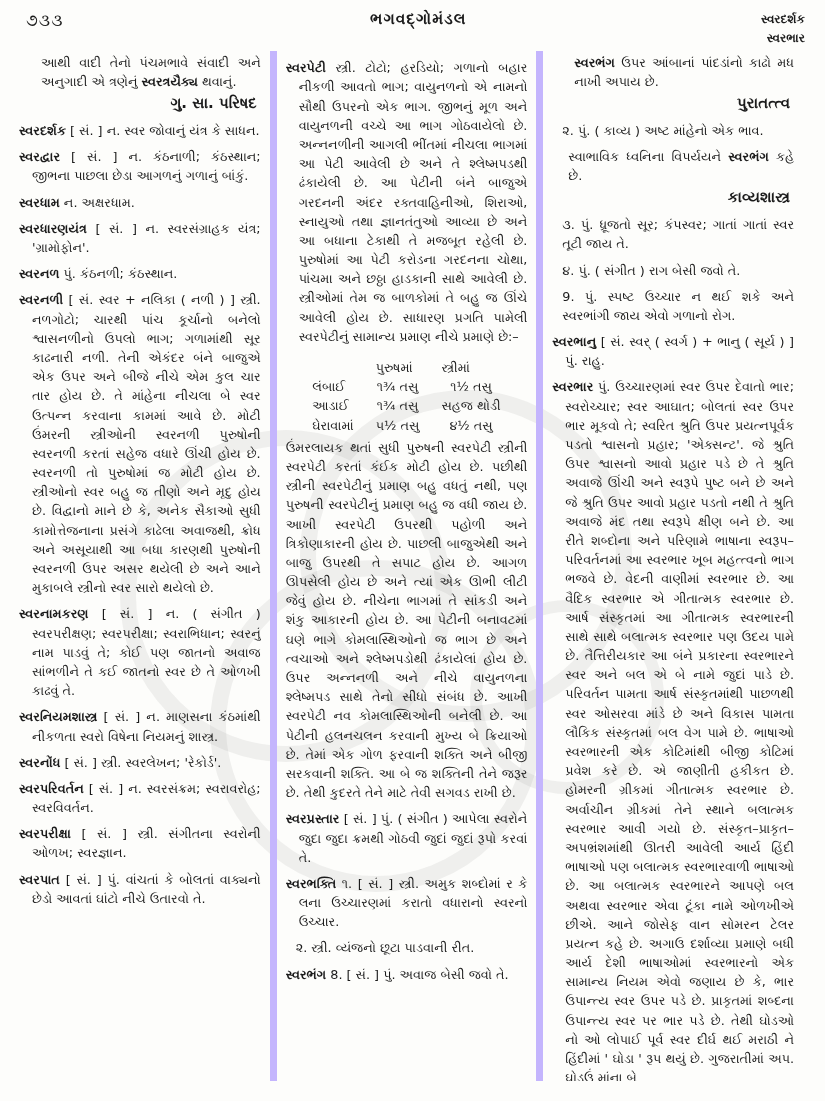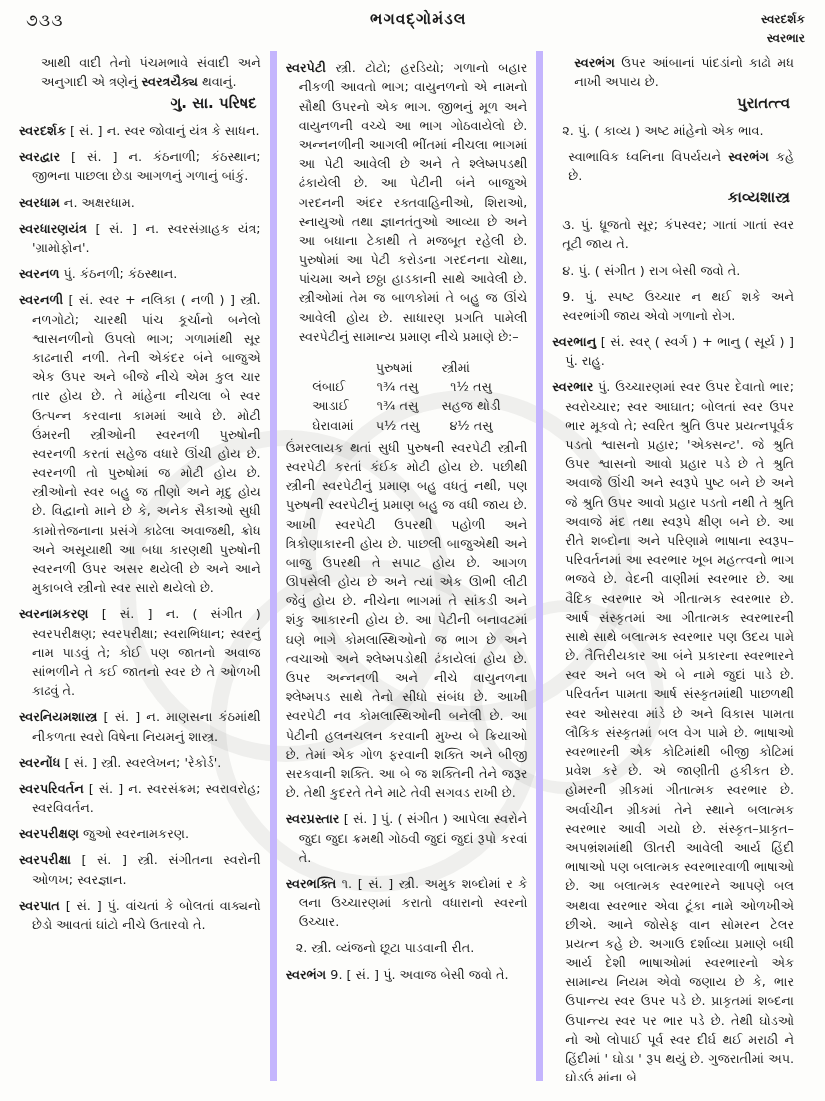--- a/index.html
+++ b/index.html
@@ -82,21 +82,20 @@
       <p class="entry"><b class="hw">સ્વરદર્શક</b><span> [ સં. ] ન. સ્વર જોવાનું યંત્ર કે સાધન.</span></p>
       <p class="entry"><b class="hw">સ્વરદ્વાર</b><span> [ સં. ] ન. કંઠનાળી; કંઠસ્થાન; જીભના પાછલા છેડા આગળનું ગળાનું બાંકું.</span></p>
       <p class="entry"><b class="hw">સ્વરધામ</b><span> ન. અક્ષરધામ.</span></p>
       <p class="entry"><b class="hw">સ્વરધારણયંત્ર</b><span> [ સં. ] ન. સ્વરસંગ્રાહક યંત્ર; 'ગ્રામોફોન'.</span></p>
       <p class="entry"><b class="hw">સ્વરનળ</b><span> પું. કંઠનળી; કંઠસ્થાન.</span></p>
       <p class="entry"><b class="hw">સ્વરનળી</b><span> [ સં. સ્વર + નલિકા ( નળી ) ] સ્ત્રી. નળગોટો; ચારથી પાંચ કૂર્ચાનો બનેલો શ્વાસનળીનો ઉપલો ભાગ; ગળામાંથી સૂર કાઢનારી નળી. તેની એકંદર બંને બાજુએ એક ઉપર અને બીજે નીચે એમ કુલ ચાર તાર હોય છે. તે માંહેના નીચલા બે સ્વર ઉત્પન્ન કરવાના કામમાં આવે છે. મોટી ઉંમરની સ્ત્રીઓની સ્વરનળી પુરુષોની સ્વરનળી કરતાં સહેજ વધારે ઊંચી હોય છે. સ્વરનળી તો પુરુષોમાં જ મોટી હોય છે. સ્ત્રીઓનો સ્વર બહુ જ તીણો અને મૃદુ હોય છે. વિદ્વાનો માને છે કે, અનેક સૈકાઓ સુધી કામોત્તેજનાના પ્રસંગે કાઢેલા અવાજથી, ક્રોધ અને અસૂયાથી આ બધા કારણથી પુરુષોની સ્વરનળી ઉપર અસર થયેલી છે અને આને મુકાબલે સ્ત્રીનો સ્વર સારો થયેલો છે.</span></p>
       <p class="entry"><b class="hw">સ્વરનામકરણ</b><span> [ સં. ] ન. ( સંગીત ) સ્વરપરીક્ષણ; સ્વરપરીક્ષા; સ્વરાભિધાન; સ્વરનું નામ પાડવું તે; કોઈ પણ જાતનો અવાજ સાંભળીને તે કઈ જાતનો સ્વર છે તે ઓળખી કાઢવું તે.</span></p>
       <p class="entry"><b class="hw">સ્વરનિયમશાસ્ત્ર</b><span> [ સં. ] ન. માણસના કંઠમાંથી નીકળતા સ્વરો વિષેના નિયમનું શાસ્ત્ર.</span></p>
       <p class="entry"><b class="hw">સ્વરનોંધ</b><span> [ સં. ] સ્ત્રી. સ્વરલેખન; 'રેકોર્ડ'.</span></p>
       <p class="entry"><b class="hw">સ્વરપરિવર્તન</b><span> [ સં. ] ન. સ્વરસંક્રમ; સ્વરાવરોહ; સ્વરવિવર્તન.</span></p>
-      <p class="entry"><b class="hw">સ્વરપરીક્ષણ</b><span> જુઓ સ્વરનામકરણ.</span></p>
       <p class="entry"><b class="hw">સ્વરપરીક્ષા</b><span> [ સં. ] સ્ત્રી. સંગીતના સ્વરોની ઓળખ; સ્વરજ્ઞાન.</span></p>
       <p class="entry"><b class="hw">સ્વરપાત</b><span> [ સં. ] પું. વાંચતાં કે બોલતાં વાક્યનો છેડો આવતાં ઘાંટો નીચે ઉતારવો તે.</span></p>
     </div>
 
     <div class="col">
       <p class="entry"><b class="hw">સ્વરપેટી</b><span> સ્ત્રી. ટોટો; હરડિયો; ગળાનો બહાર નીકળી આવતો ભાગ; વાયુનળનો એ નામનો સૌથી ઉપરનો એક ભાગ. જીભનું મૂળ અને વાયુનળની વચ્ચે આ ભાગ ગોઠવાયેલો છે. અન્નનળીની આગલી ભીંતમાં નીચલા ભાગમાં આ પેટી આવેલી છે અને તે શ્લેષ્મપડથી ઢંકાયેલી છે. આ પેટીની બંને બાજુએ ગરદનની અંદર રક્તવાહિનીઓ, શિરાઓ, સ્નાયુઓ તથા જ્ઞાનતંતુઓ આવ્યા છે અને આ બધાના ટેકાથી તે મજબૂત રહેલી છે. પુરુષોમાં આ પેટી કરોડના ગરદનના ચોથા, પાંચમા અને છઠ્ઠા હાડકાની સાથે આવેલી છે. સ્ત્રીઓમાં તેમ જ બાળકોમાં તે બહુ જ ઊંચે આવેલી હોય છે. સાધારણ પ્રગતિ પામેલી સ્વરપેટીનું સામાન્ય પ્રમાણ નીચે પ્રમાણે છે:–</span></p>
 
       <table class="measure">
         <tbody>
             <tr>
@@ -120,21 +119,21 @@
           <td>૪½ તસુ</td>
         </tr>
       </tbody>
         </table>
 
       <p class="plain">ઉંમરલાયક થતાં સુધી પુરુષની સ્વરપેટી સ્ત્રીની સ્વરપેટી કરતાં કંઈક મોટી હોય છે. પછીથી સ્ત્રીની સ્વરપેટીનું પ્રમાણ બહુ વધતું નથી, પણ પુરુષની સ્વરપેટીનું પ્રમાણ બહુ જ વધી જાય છે. આખી સ્વરપેટી ઉપરથી પહોળી અને ત્રિકોણાકારની હોય છે. પાછલી બાજુએથી અને બાજુ ઉપરથી તે સપાટ હોય છે. આગળ ઊપસેલી હોય છે અને ત્યાં એક ઊભી લીટી જેવું હોય છે. નીચેના ભાગમાં તે સાંકડી અને શંકુ આકારની હોય છે. આ પેટીની બનાવટમાં ઘણે ભાગે કોમલાસ્થિઓનો જ ભાગ છે અને ત્વચાઓ અને શ્લેષ્મપડોથી ઢંકાયેલાં હોય છે. ઉપર અન્નનળી અને નીચે વાયુનળના શ્લેષ્મપડ સાથે તેનો સીધો સંબંધ છે. આખી સ્વરપેટી નવ કોમલાસ્થિઓની બનેલી છે. આ પેટીની હલનચલન કરવાની મુખ્ય બે ક્રિયાઓ છે. તેમાં એક ગોળ ફરવાની શક્તિ અને બીજી સરકવાની શક્તિ. આ બે જ શક્તિની તેને જરૂર છે. તેથી કુદરતે તેને માટે તેવી સગવડ રાખી છે.</p>
 
       <p class="entry"><b class="hw">સ્વરપ્રસ્તાર</b><span> [ સં. ] પું. ( સંગીત ) આપેલા સ્વરોને જુદા જુદા ક્રમથી ગોઠવી જુદાં જુદાં રૂપો કરવાં તે.</span></p>
       <p class="entry"><b class="hw">સ્વરભક્તિ</b><span> ૧. [ સં. ] સ્ત્રી. અમુક શબ્દોમાં ર કે લના ઉચ્ચારણમાં કરાતો વધારાનો સ્વરનો ઉચ્ચાર.</span></p>
       <p class="sub">૨. સ્ત્રી. વ્યંજનો છૂટા પાડવાની રીત.</p>
-      <p class="entry"><b class="hw">સ્વરભંગ</b><span> 9. [ સં. ] પું. અવાજ બેસી જવો તે.</span></p>
+      <p class="entry"><b class="hw">સ્વરભંગ</b><span> 8. [ સં. ] પું. અવાજ બેસી જવો તે.</span></p>
     </div>
 
     <div class="col">
       <p class="cont"><b class="hw">સ્વરભંગ</b><span> ઉપર આંબાનાં પાંદડાંનો કાઢો મધ નાખી અપાય છે.</span></p>
       <div class="cite">પુરાતત્ત્વ</div>
 
       <p class="sub">૨. પું. ( કાવ્ય ) અષ્ટ માંહેનો એક ભાવ.</p>
       <p class="quote"><span>સ્વાભાવિક ધ્વનિના વિપર્યયને </span><b class="hw">સ્વરભંગ</b><span> કહે છે.</span></p>
       <div class="cite">કાવ્યશાસ્ત્ર</div>
 

